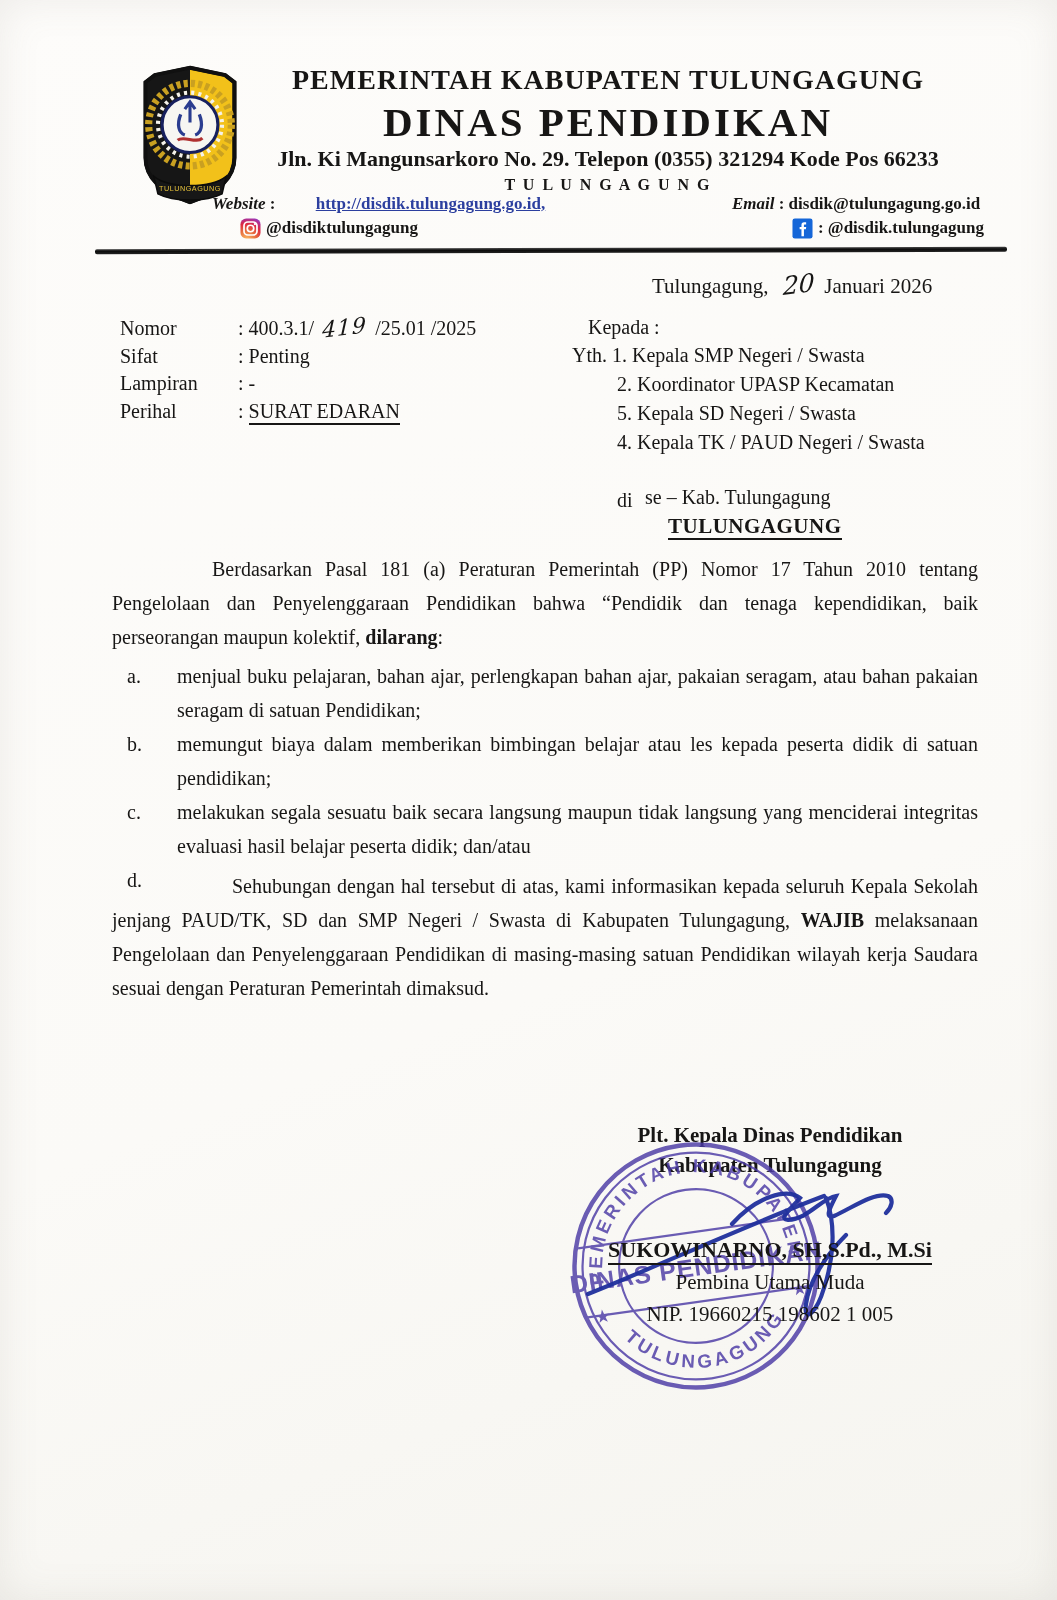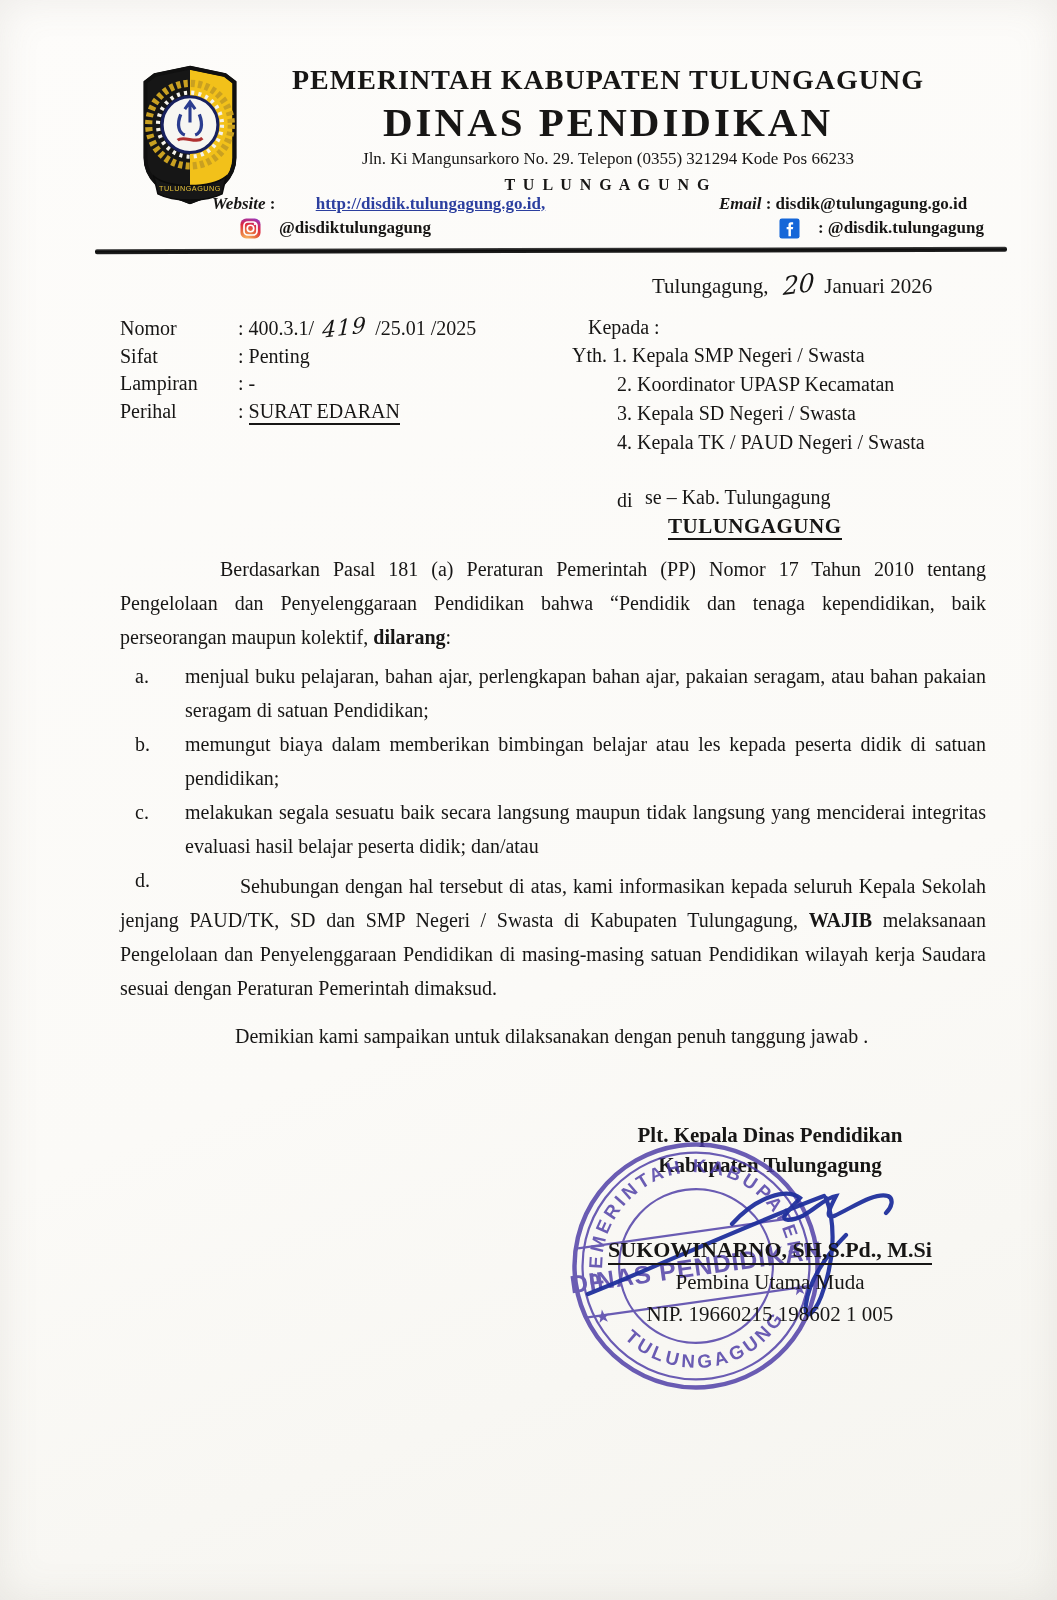--- a/index.html
+++ b/index.html
@@ -15,27 +15,27 @@
     background:linear-gradient(160deg,#fdfcfa 0%, #fbfaf7 60%, #f5f4ef 100%);
     box-shadow:inset 0 0 40px rgba(120,115,105,.12);
     overflow:hidden;
   }
 
   
   .logo{ position:absolute; left:128px; top:62px; width:124px; height:146px; }
   .head-text{ position:absolute; left:252px; top:62px; width:712px; text-align:center; }
   .gov-line{ font-size:28px; font-weight:bold; letter-spacing:1px; line-height:36px; }
   .agency-line{ font-size:41px; font-weight:bold; letter-spacing:3px; line-height:48px; }
-  .addr-line{ font-size:17px; font-weight:normal; line-height:25px; }
+  .addr-line{ font-size:22px; font-weight:bold; line-height:25px; }
   .city-line{ font-size:16px; font-weight:bold; letter-spacing:2px; line-height:28px; }
   .contacts{ position:absolute; left:212px; top:192px; width:772px; display:flex; justify-content:space-between; }
   .contact-col{ font-size:17px; font-weight:bold; line-height:24px; }
   .contact-col .lbl{ font-style:italic; }
   .weblink{ color:#2c3f9f; text-decoration:underline;margin-left:36px; }
-  .sns-row{ display:flex; align-items:center; gap:18px; }
+  .sns-row{ display:flex; align-items:center; gap:5px; }
   .sns-row.indent-l{ padding-left:28px; }
   .sns-row.indent-r{ padding-left:60px; }
   .icon16{ width:21px; height:21px; display:inline-block; vertical-align:middle; }
   .head-rule{ position:absolute; left:95px; top:248px; width:912px; height:5px;
     background:linear-gradient(180deg,#444 0%, #0d0d0d 45%, #222 100%); border-radius:2px;
     transform:rotate(-0.15deg); }
 
   
   .dateline{ position:absolute; left:652px; top:270px; font-size:21px; }
   .handwrit{ display:inline-block; font-family:"DejaVu Serif", serif; font-style:italic;
@@ -44,21 +44,21 @@
   .hw-num{ font-size:22px; margin:0 8px; letter-spacing:1px; }
 
   .meta{ position:absolute; left:120px; top:314px; font-size:20px; line-height:27.5px; }
   .meta .lab{ display:inline-block; width:118px; }
   .perihal-val{ border-bottom:2.5px solid #171615; padding-bottom:1px; }
 
   .addr-abs{ position:absolute; font-size:20px; white-space:nowrap; }
   .dest-city{ font-weight:bold; font-size:21px; border-bottom:2.5px solid #171615; letter-spacing:.5px; }
 
   
-  .body-text{ position:absolute; left:120px; top:552px; width:866px;
+  .body-text{ position:absolute; left:112px; top:552px; width:866px;
     font-size:20px; line-height:34px; text-align:justify; }
   .p1{ text-indent:100px; }
   .p2{ text-indent:120px; margin-top:6px; }
   .p3{ text-indent:115px; margin-top:14px; text-align:left; }
   .blist{ margin-top:5px; }
   .bitem{ position:relative; padding-left:65px; }
   .bitem .marker{ position:absolute; left:15px; }
 
   
   .sig-titles{ position:absolute; left:570px; top:1120px; width:400px; text-align:center;
@@ -159,21 +159,21 @@
       <span class="lab">Lampiran</span><span>: -</span>
     </div>
     <div>
       <span class="lab">Perihal</span><span>: </span><span class="perihal-val">SURAT EDARAN</span>
     </div>
   </div>
 
   <div class="addr-abs" style="left:588px; top:316px;">Kepada :</div>
   <div class="addr-abs" style="left:572px; top:344px;">Yth. 1. Kepala SMP Negeri / Swasta</div>
   <div class="addr-abs" style="left:617px; top:373px;">2. Koordinator UPASP Kecamatan</div>
-  <div class="addr-abs" style="left:617px; top:402px;">3. Kepala SD Negeri / Swasta</div>
+  <div class="addr-abs" style="left:617px; top:402px;">5. Kepala SD Negeri / Swasta</div>
   <div class="addr-abs" style="left:617px; top:431px;">4. Kepala TK / PAUD Negeri / Swasta</div>
   <div class="addr-abs" style="left:645px; top:460px;margin-top:26px;">se – Kab. Tulungagung</div>
   <div class="addr-abs" style="left:617px; top:489px;">di</div>
   <div class="addr-abs" style="left:668px; top:514px;"><span class="dest-city">TULUNGAGUNG</span></div>
 
   <div class="body-text">
     <p class="p1"><span>Berdasarkan Pasal 181 (a) Peraturan Pemerintah (PP) Nomor 17 Tahun 2010 tentang Pengelolaan dan Penyelenggaraan Pendidikan bahwa “Pendidik dan tenaga kependidikan, baik perseorangan maupun kolektif, </span><b>dilarang</b><span>:</span></p>
 
     <div class="blist">
       <div class="bitem">
@@ -188,21 +188,20 @@
         <span class="marker">c.</span>
         <span>melakukan segala sesuatu baik secara langsung maupun tidak langsung yang menciderai integritas evaluasi hasil belajar peserta didik; dan/atau</span>
       </div>
       <div class="bitem">
         <span class="marker">d.</span>
       </div>
     </div>
 
     <p class="p2"><span>Sehubungan dengan hal tersebut di atas, kami informasikan kepada seluruh Kepala Sekolah jenjang PAUD/TK, SD dan SMP Negeri / Swasta di Kabupaten Tulungagung, </span><b>WAJIB</b><span> melaksanaan Pengelolaan dan Penyelenggaraan Pendidikan di masing-masing satuan Pendidikan wilayah kerja Saudara sesuai dengan Peraturan Pemerintah dimaksud.</span></p>
 
-    <p class="p3">Demikian kami sampaikan untuk dilaksanakan dengan penuh tanggung jawab .</p>
   </div>
 
   <div class="sig-titles">
     <div>Plt. Kepala Dinas Pendidikan</div>
     <div>Kabupaten Tulungagung</div>
   </div>
 
   <svg class="stamp" viewBox="0 0 300 300">
     <g fill="none" stroke="#4b3aa5">
       <circle cx="150" cy="150" r="136" stroke-width="5"></circle>

